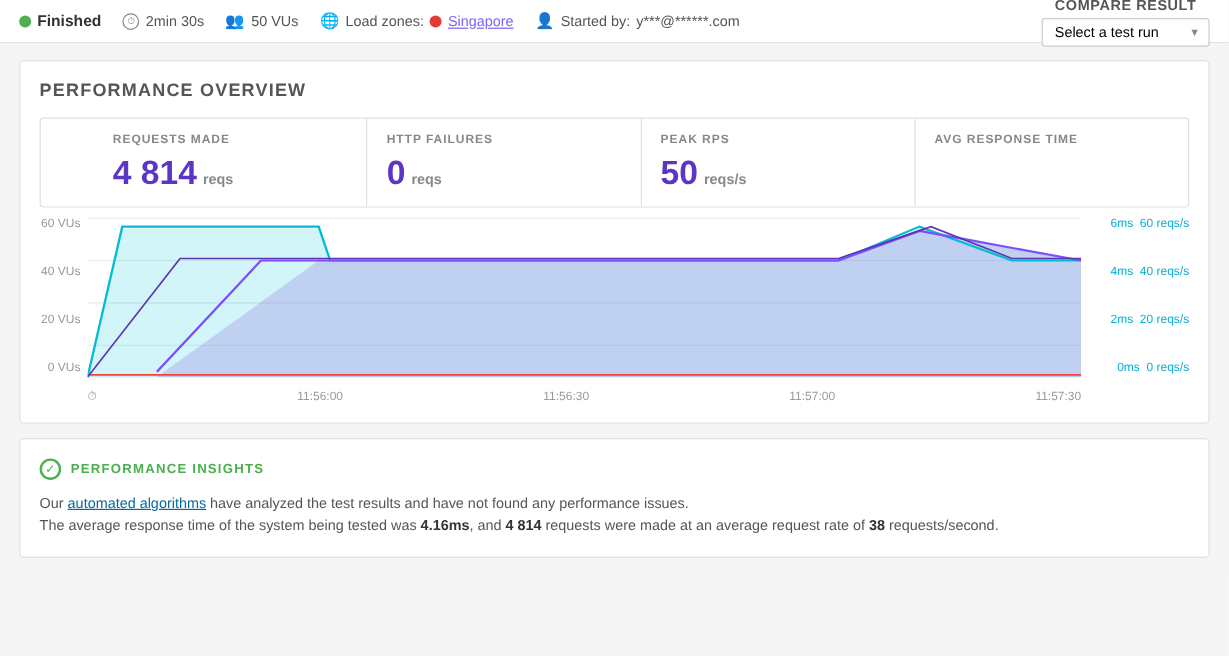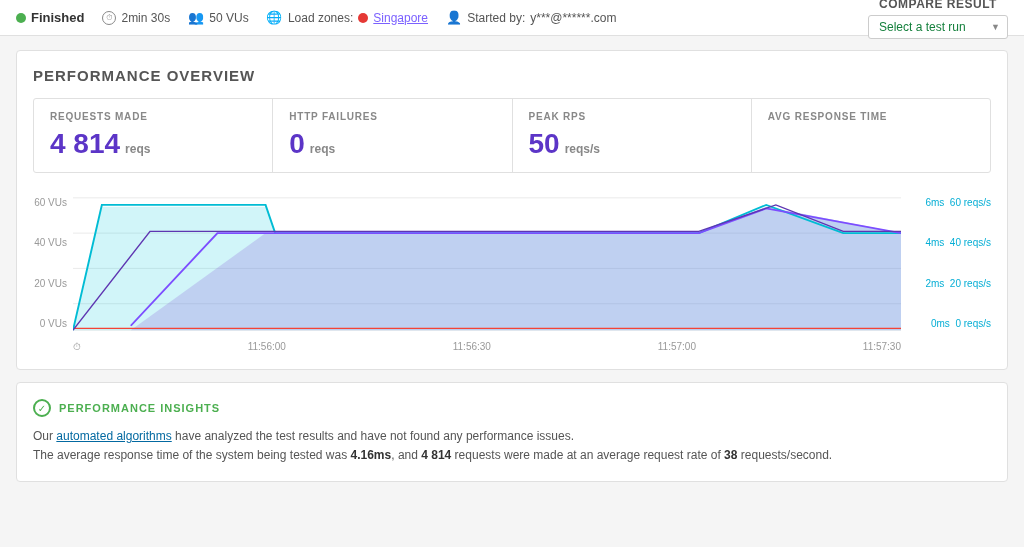--- a/index.html
+++ b/index.html
@@ -65,21 +65,21 @@
       font-weight: bold;
       font-size: 12px;
       color: #555;
       letter-spacing: 0.5px;
     }
     .select-run {
       border: 1px solid #ccc;
       border-radius: 3px;
       padding: 4px 28px 4px 10px;
       font-size: 12px;
-      color: #15803d;
+      color: #000000;
       background: #fff;
       appearance: none;
       -webkit-appearance: none;
       position: relative;
       cursor: pointer;
       min-width: 140px;
     }
     .select-wrapper {
       position: relative;
       display: inline-block;
@@ -118,21 +118,21 @@
       text-transform: uppercase;
     }
 
     
     .metrics-row {
       display: flex;
       gap: 0;
       border: 1px solid #e0e0e0;
       border-radius: 3px;
       overflow: hidden;
-      margin-bottom: 16px;
+      padding-left: 44px;
     }
     .metric-card {
       flex: 1;
       padding: 12px 16px;
       border-right: 1px solid #e0e0e0;
     }
     .metric-card:last-child { border-right: none; }
     .metric-label {
       font-size: 10px;
       font-weight: bold;

